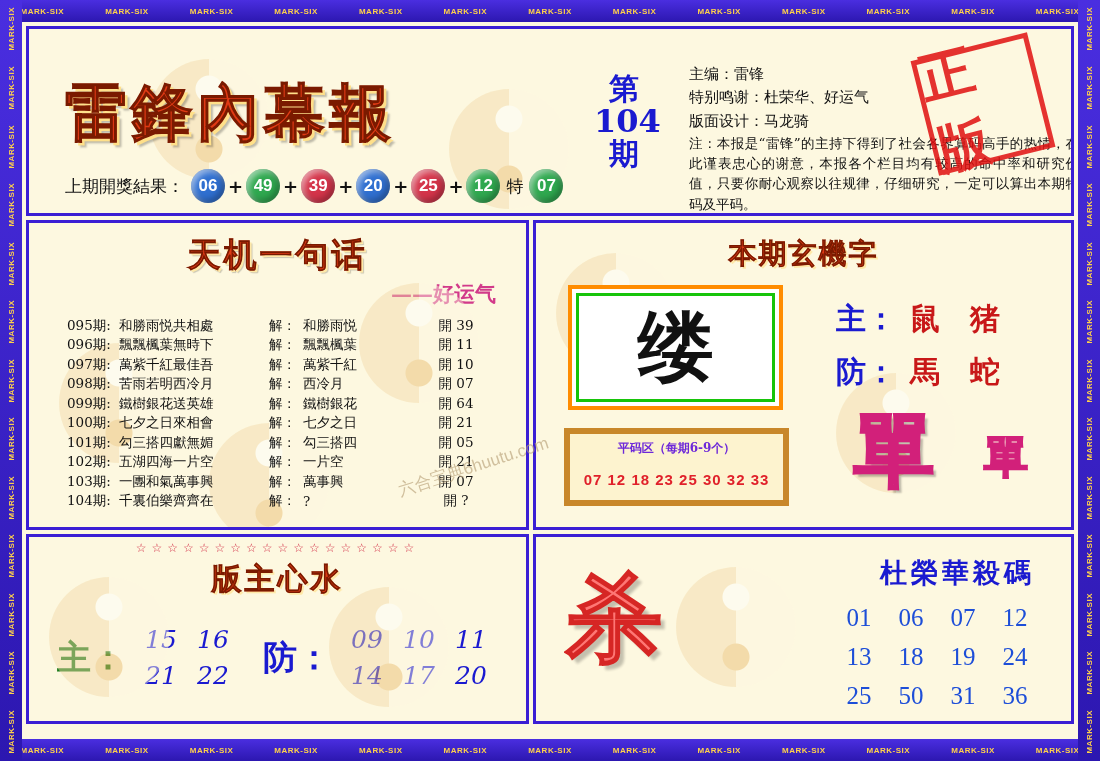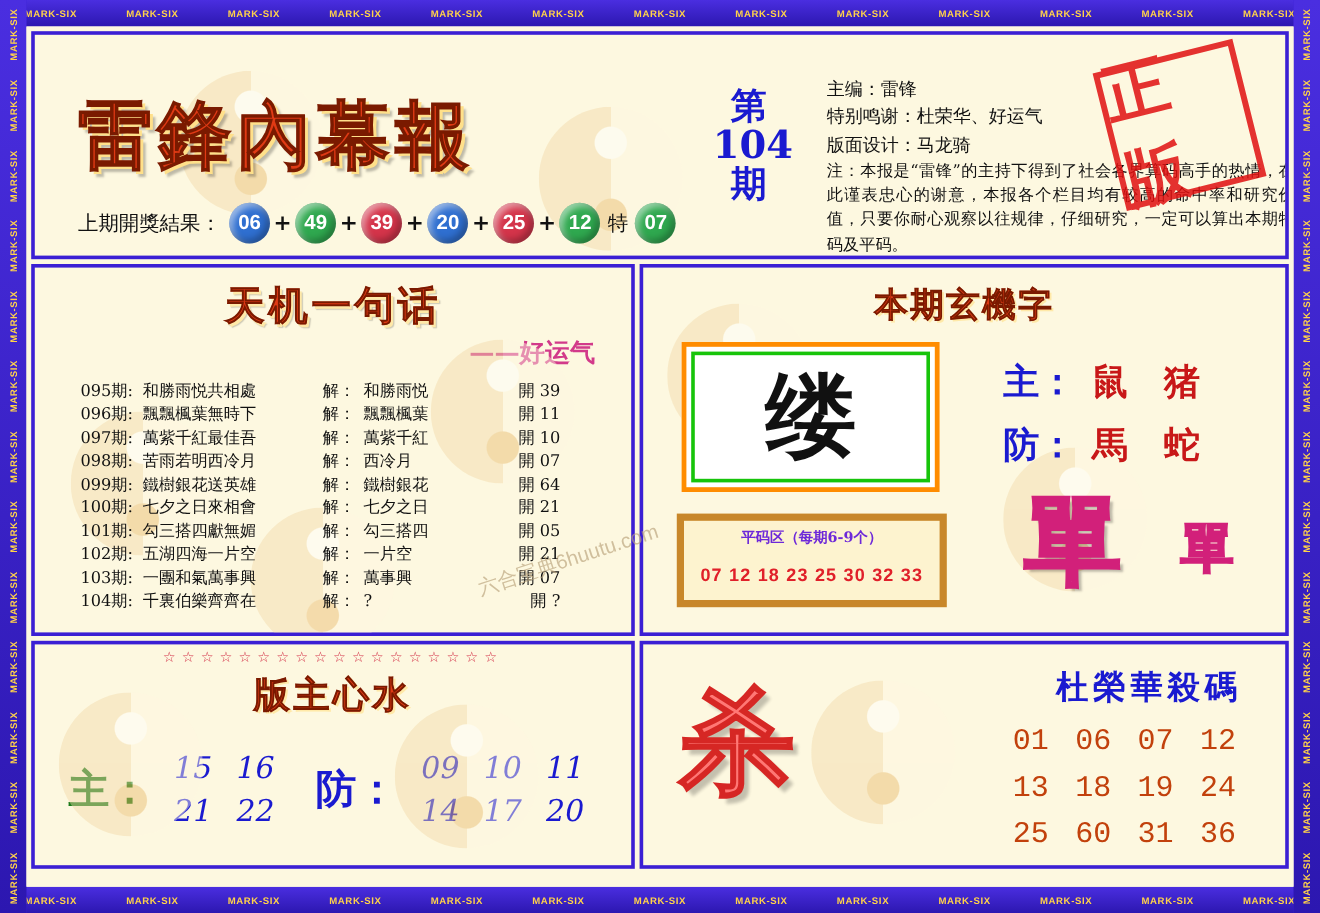--- a/index.html
+++ b/index.html
@@ -172,21 +172,21 @@
     font-size:13.5px;
     color:#111;
     position:relative;
     z-index:2;
   }
   .hist-row { display:flex; align-items:center; height:19.5px; white-space:nowrap;}
   .h-id { width:52px; }
   .h-txt { width:150px; }
   .h-jie { width:34px; }
   .h-ans { width:112px; }
-  .h-open { width:52px; text-align:right; }
+  .h-open { width:52px; text-align:center;margin-left:15px; }
 
   
   .p-title2 {
     text-align:center;
     font-family:"DejaVu Serif","Liberation Serif",serif;
     font-size:28px;font-weight:bold;color:#e03a14;
     -webkit-text-stroke:.5px #7a1a00;
     text-shadow:2px 2px 0 #ffe9a8;
     margin-top:12px;letter-spacing:2px;
   }
@@ -275,22 +275,22 @@
   .nums2 .r { display:block; }
   .numcell { display:inline-block; width:52px; text-align:center;}
 
   .du-title {
     position:absolute;right:36px;top:18px;
     font-family:"DejaVu Serif","Liberation Serif",serif;
     font-size:27px;font-weight:bold;color:#1a1ad0;letter-spacing:4px;
   }
   .du-nums {
     position:absolute;right:30px;top:62px;
-    font-family:Liberation Mono, monospace;
-    font-size:25px;color:#c2410c;line-height:1.55;text-align:left;
+    font-family:Liberation Serif, serif;
+    font-size:25px;color:#1d4ed8;line-height:1.55;text-align:left;
   }
   .du-nums span{display:inline-block;width:52px;text-align:center;}
   .bigsha {
     position:absolute;left:30px;top:18px;
     font-family:"DejaVu Serif","Liberation Serif",serif;
     font-size:96px;font-weight:bold;
     color:#ff6a6a;
     -webkit-text-stroke:2px #d21010;
     text-shadow:5px 5px 3px rgba(0,0,0,.25);
     opacity:.9;
@@ -552,21 +552,21 @@
         <div class="bigsha">杀</div>
         <div class="du-title">杜榮華殺碼</div>
         <div class="du-nums">
           <div>
             <span>01</span><span>06</span><span>07</span><span>12</span>
           </div>
           <div>
             <span>13</span><span>18</span><span>19</span><span>24</span>
           </div>
           <div>
-            <span>25</span><span>60</span><span>31</span><span>36</span>
+            <span>25</span><span>50</span><span>31</span><span>36</span>
           </div>
         </div>
       </div>
     </div>
   </div>
 
   <div class="wm-text">六合宝典6huutu.com</div>
 </div>
 
 </body></html>

